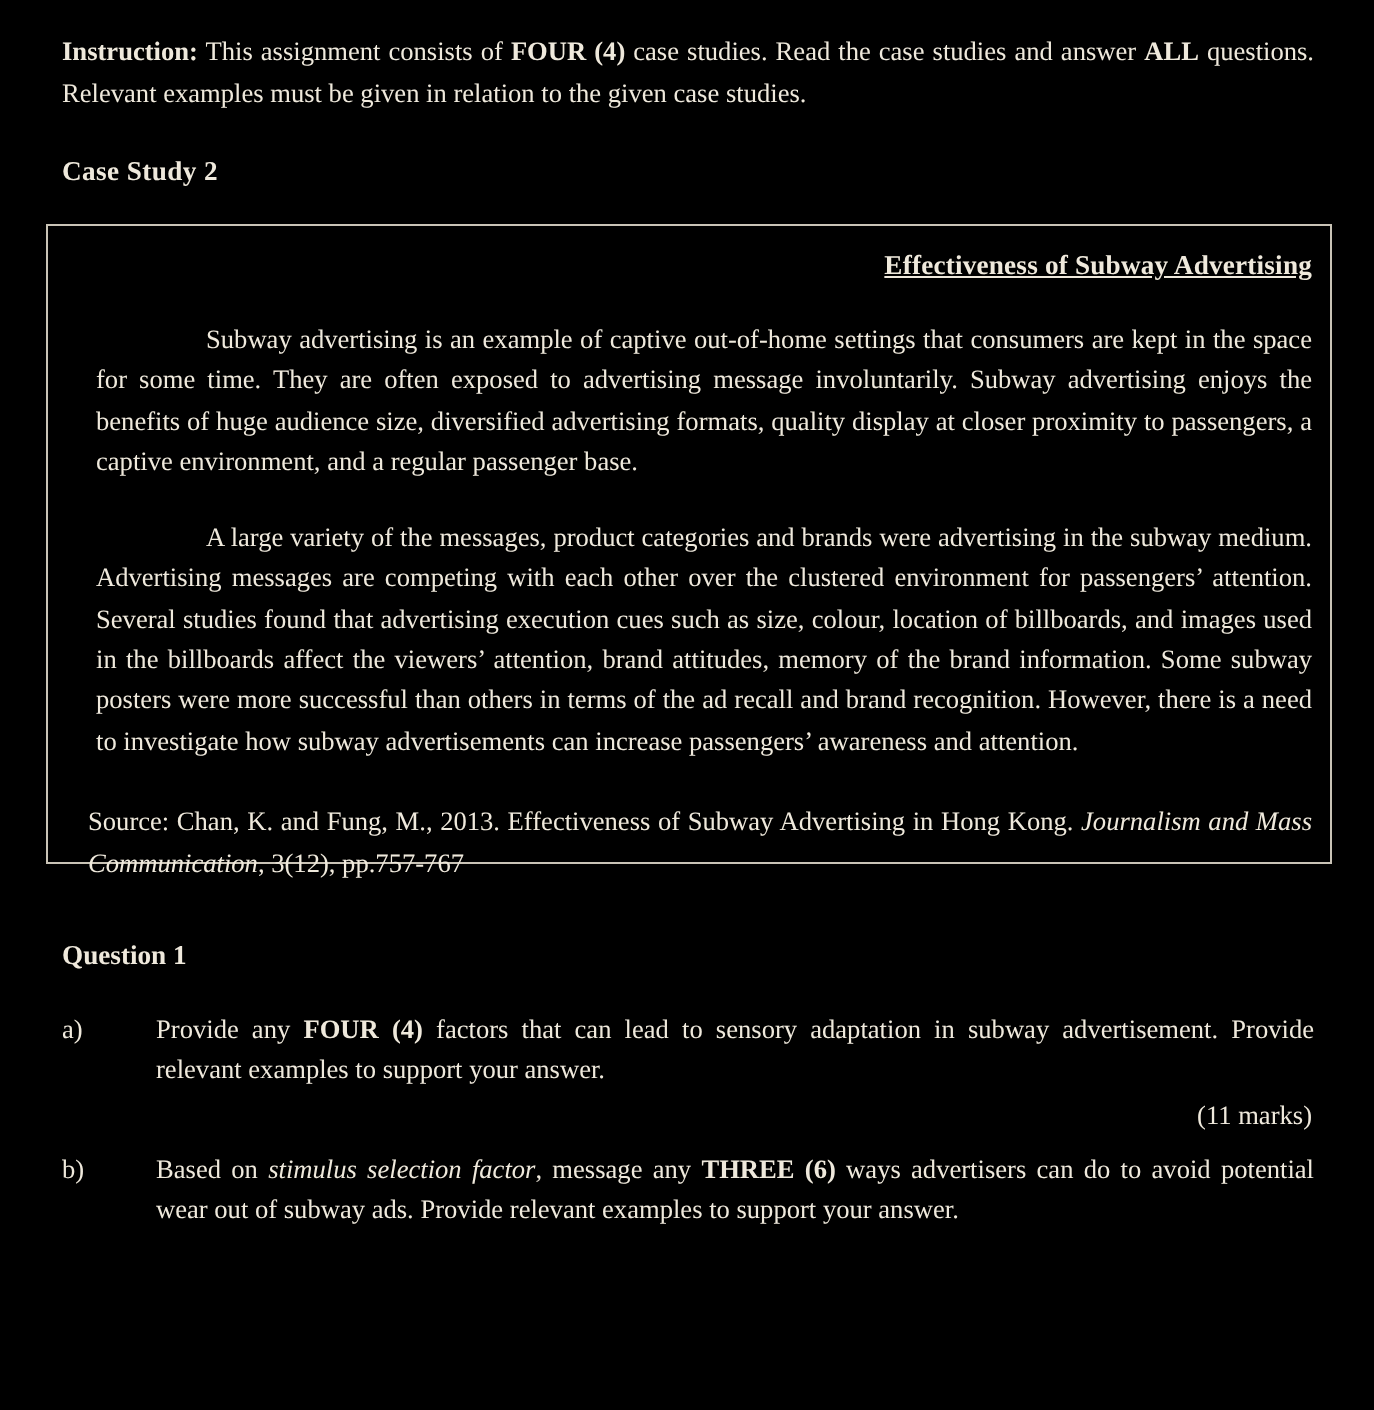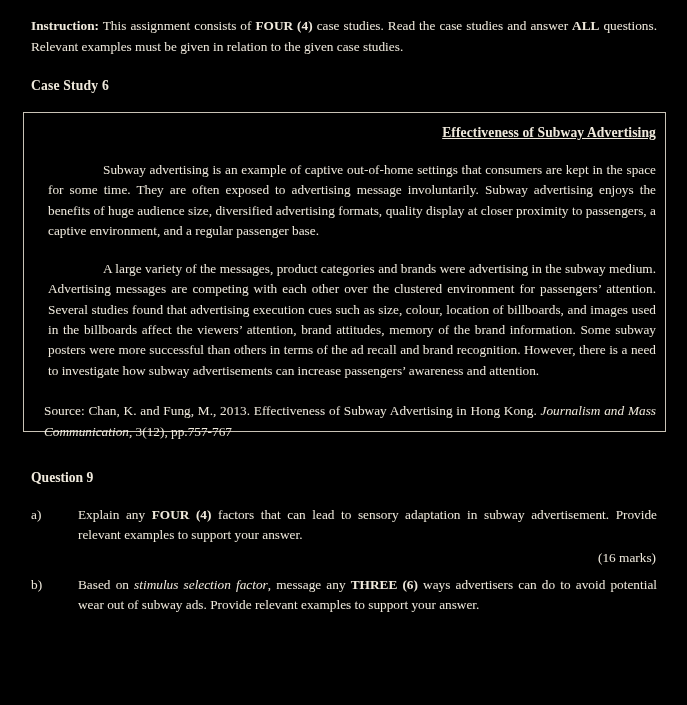--- a/index.html
+++ b/index.html
@@ -128,37 +128,37 @@
     padding-right: 1px;
   }
 </style>
 </head>
 <body>
 
 <div class="page">
 
   <p class="instruction"><b>Instruction:</b><span> This assignment consists of </span><b>FOUR (4)</b><span> case studies. Read the case studies and answer </span><b>ALL</b><span> questions. Relevant examples must be given in relation to the given case studies.</span></p>
 
-  <div class="case-study-heading">Case Study 6</div>
+  <div class="case-study-heading">Case Study 2</div>
 
   <div class="case-box">
     <div class="case-title">Effectiveness of Subway  Advertising</div>
     <p class="case-para">Subway advertising is an example of captive out-of-home settings that consumers are kept in the space for some time. They are often exposed to advertising message involuntarily. Subway advertising enjoys the benefits of huge audience size, diversified advertising formats, quality display at closer proximity to passengers, a captive environment, and a regular passenger base.</p>
     <p class="case-para">A large variety of the messages, product categories and brands were advertising in the subway medium. Advertising messages are competing with each other over the clustered environment for passengers’ attention. Several studies found that advertising execution cues such as size, colour, location of billboards, and images used in the billboards affect the viewers’ attention, brand attitudes, memory of the brand information. Some subway posters were more successful than others in terms of the ad recall and brand recognition. However, there is a need to investigate how subway advertisements can increase passengers’ awareness and attention.</p>
     <p class="case-source"><span>Source: Chan, K. and Fung, M., 2013. Effectiveness of Subway Advertising in Hong Kong. </span><i>Journalism and Mass Communication</i><span>, 3(12), pp.757-767</span></p>
   </div>
 
-  <div class="question-heading">Question 9</div>
+  <div class="question-heading">Question 1</div>
 
   <div class="qitem a">
     <div class="qrow">
       <div class="qlabel">a)</div>
-      <div class="qbody"><span>Explain any </span><b>FOUR (4)</b><span> factors that can lead to sensory adaptation in subway advertisement. Provide relevant examples to support your answer.</span></div>
+      <div class="qbody"><span>Provide any </span><b>FOUR (4)</b><span> factors that can lead to sensory adaptation in subway advertisement. Provide relevant examples to support your answer.</span></div>
     </div>
-    <div class="marks">(16 marks)</div>
+    <div class="marks">(11 marks)</div>
   </div>
 
   <div class="qitem b">
     <div class="qrow">
       <div class="qlabel">b)</div>
       <div class="qbody"><span>Based on </span><i>stimulus selection factor</i><span>, message any </span><b>THREE (6)</b><span> ways advertisers can do to avoid potential wear out of subway ads. Provide relevant examples to support your answer.</span></div>
     </div>
   </div>
 
 </div>

